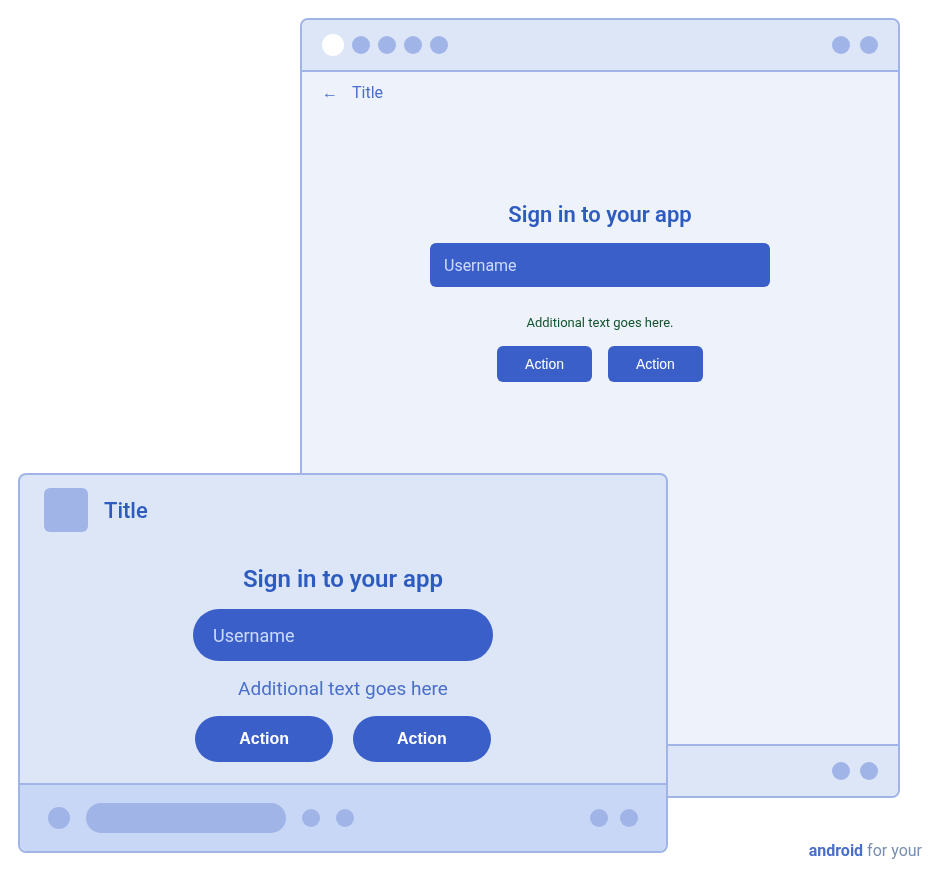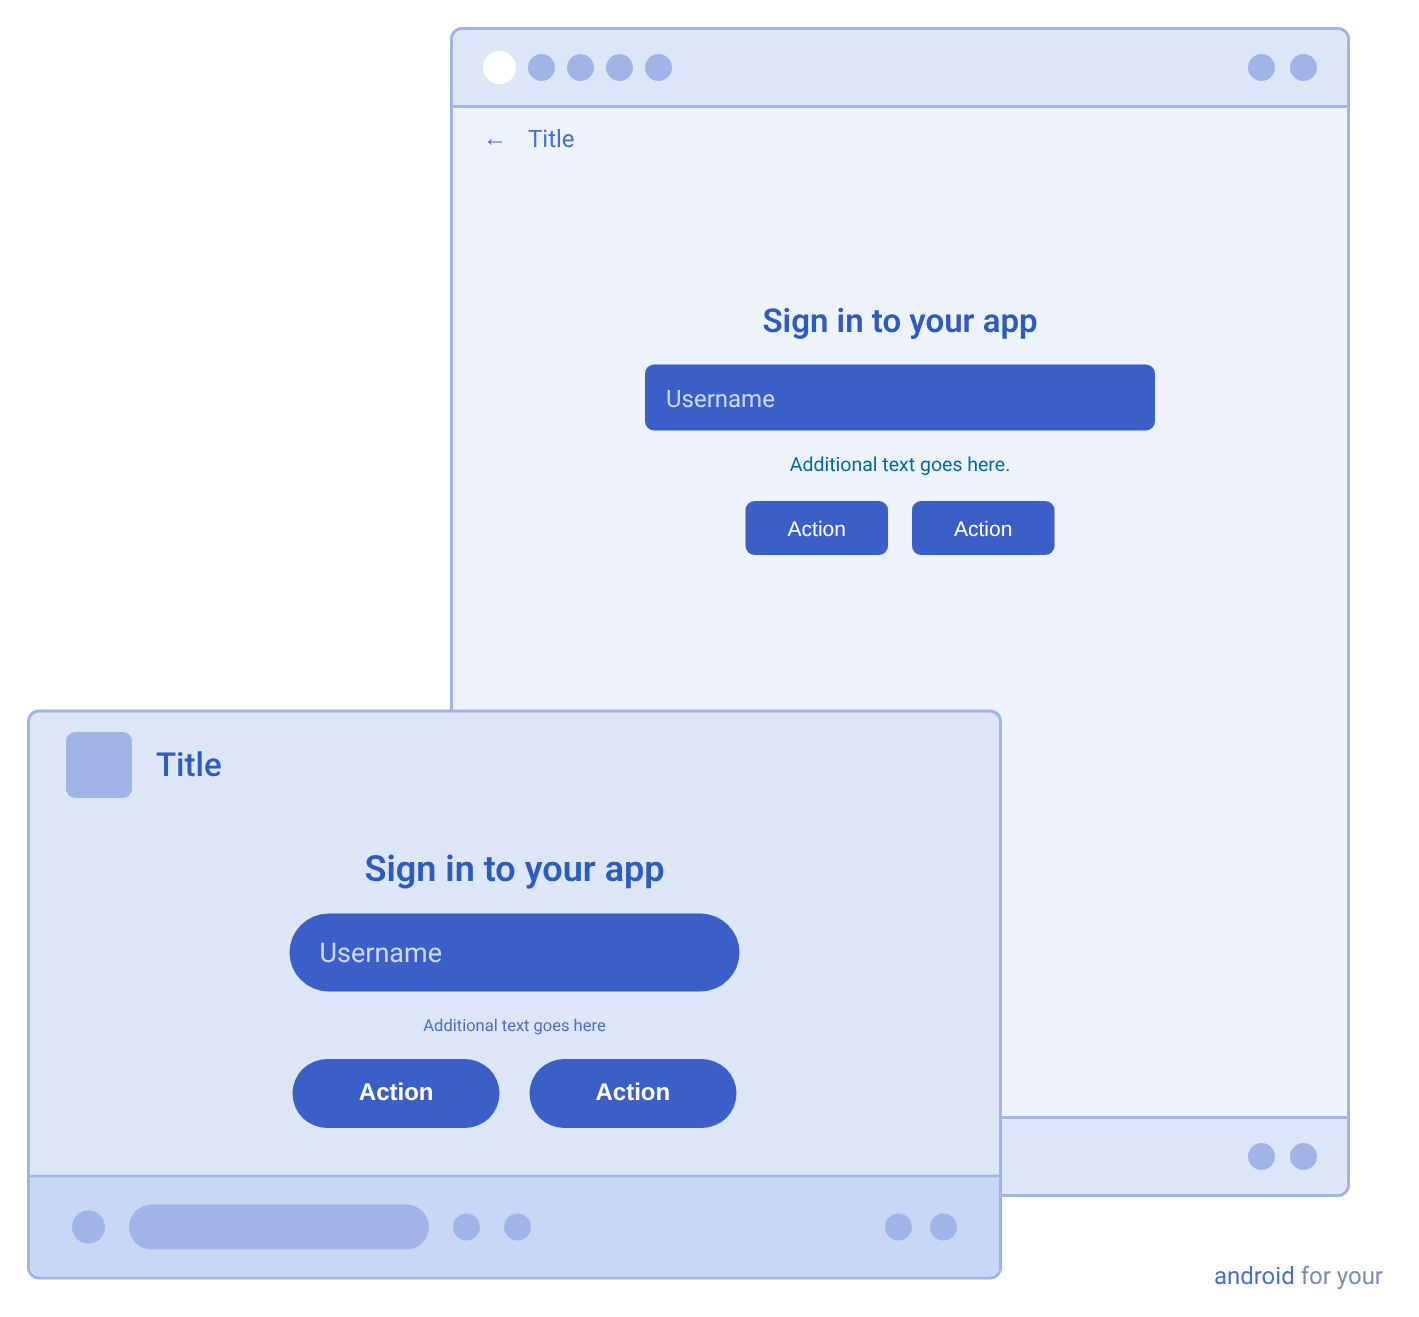--- a/index.html
+++ b/index.html
@@ -99,23 +99,24 @@
       background: #3a5fc8;
       border-radius: 6px;
       display: flex;
       align-items: center;
       padding: 0 14px;
       color: #cddaff;
       font-size: 16px;
     }
 
     .additional-text {
-      color: #0369a1;
+      color: #14532d;
       font-size: 13px;
       text-align: center;
+      margin-top: 12px;
     }
 
     .action-buttons-row {
       display: flex;
       gap: 16px;
     }
 
     .action-btn {
       background: #3a5fc8;
       color: #ffffff;
@@ -197,21 +198,21 @@
       border-radius: 30px;
       display: flex;
       align-items: center;
       padding: 0 20px;
       color: #cddaff;
       font-size: 18px;
     }
 
     .car-additional-text {
       color: #4a6fcb;
-      font-size: 11px;
+      font-size: 19px;
       text-align: center;
     }
 
     .car-action-buttons-row {
       display: flex;
       gap: 20px;
     }
 
     .car-action-btn {
       background: #3a5fc8;
@@ -257,21 +258,21 @@
     
     .brand-label {
       position: absolute;
       bottom: 18px;
       right: 24px;
       font-size: 16px;
       color: #7a8fb0;
     }
 
     .brand-label strong {
-      font-weight: 400;
+      font-weight: 700;
       color: #4a6fcb;
     }
   </style>
 </head>
 <body>
 
 <div class="phone-mockup">
 
   <div class="phone-status-bar">
     <div class="status-dots-left">

